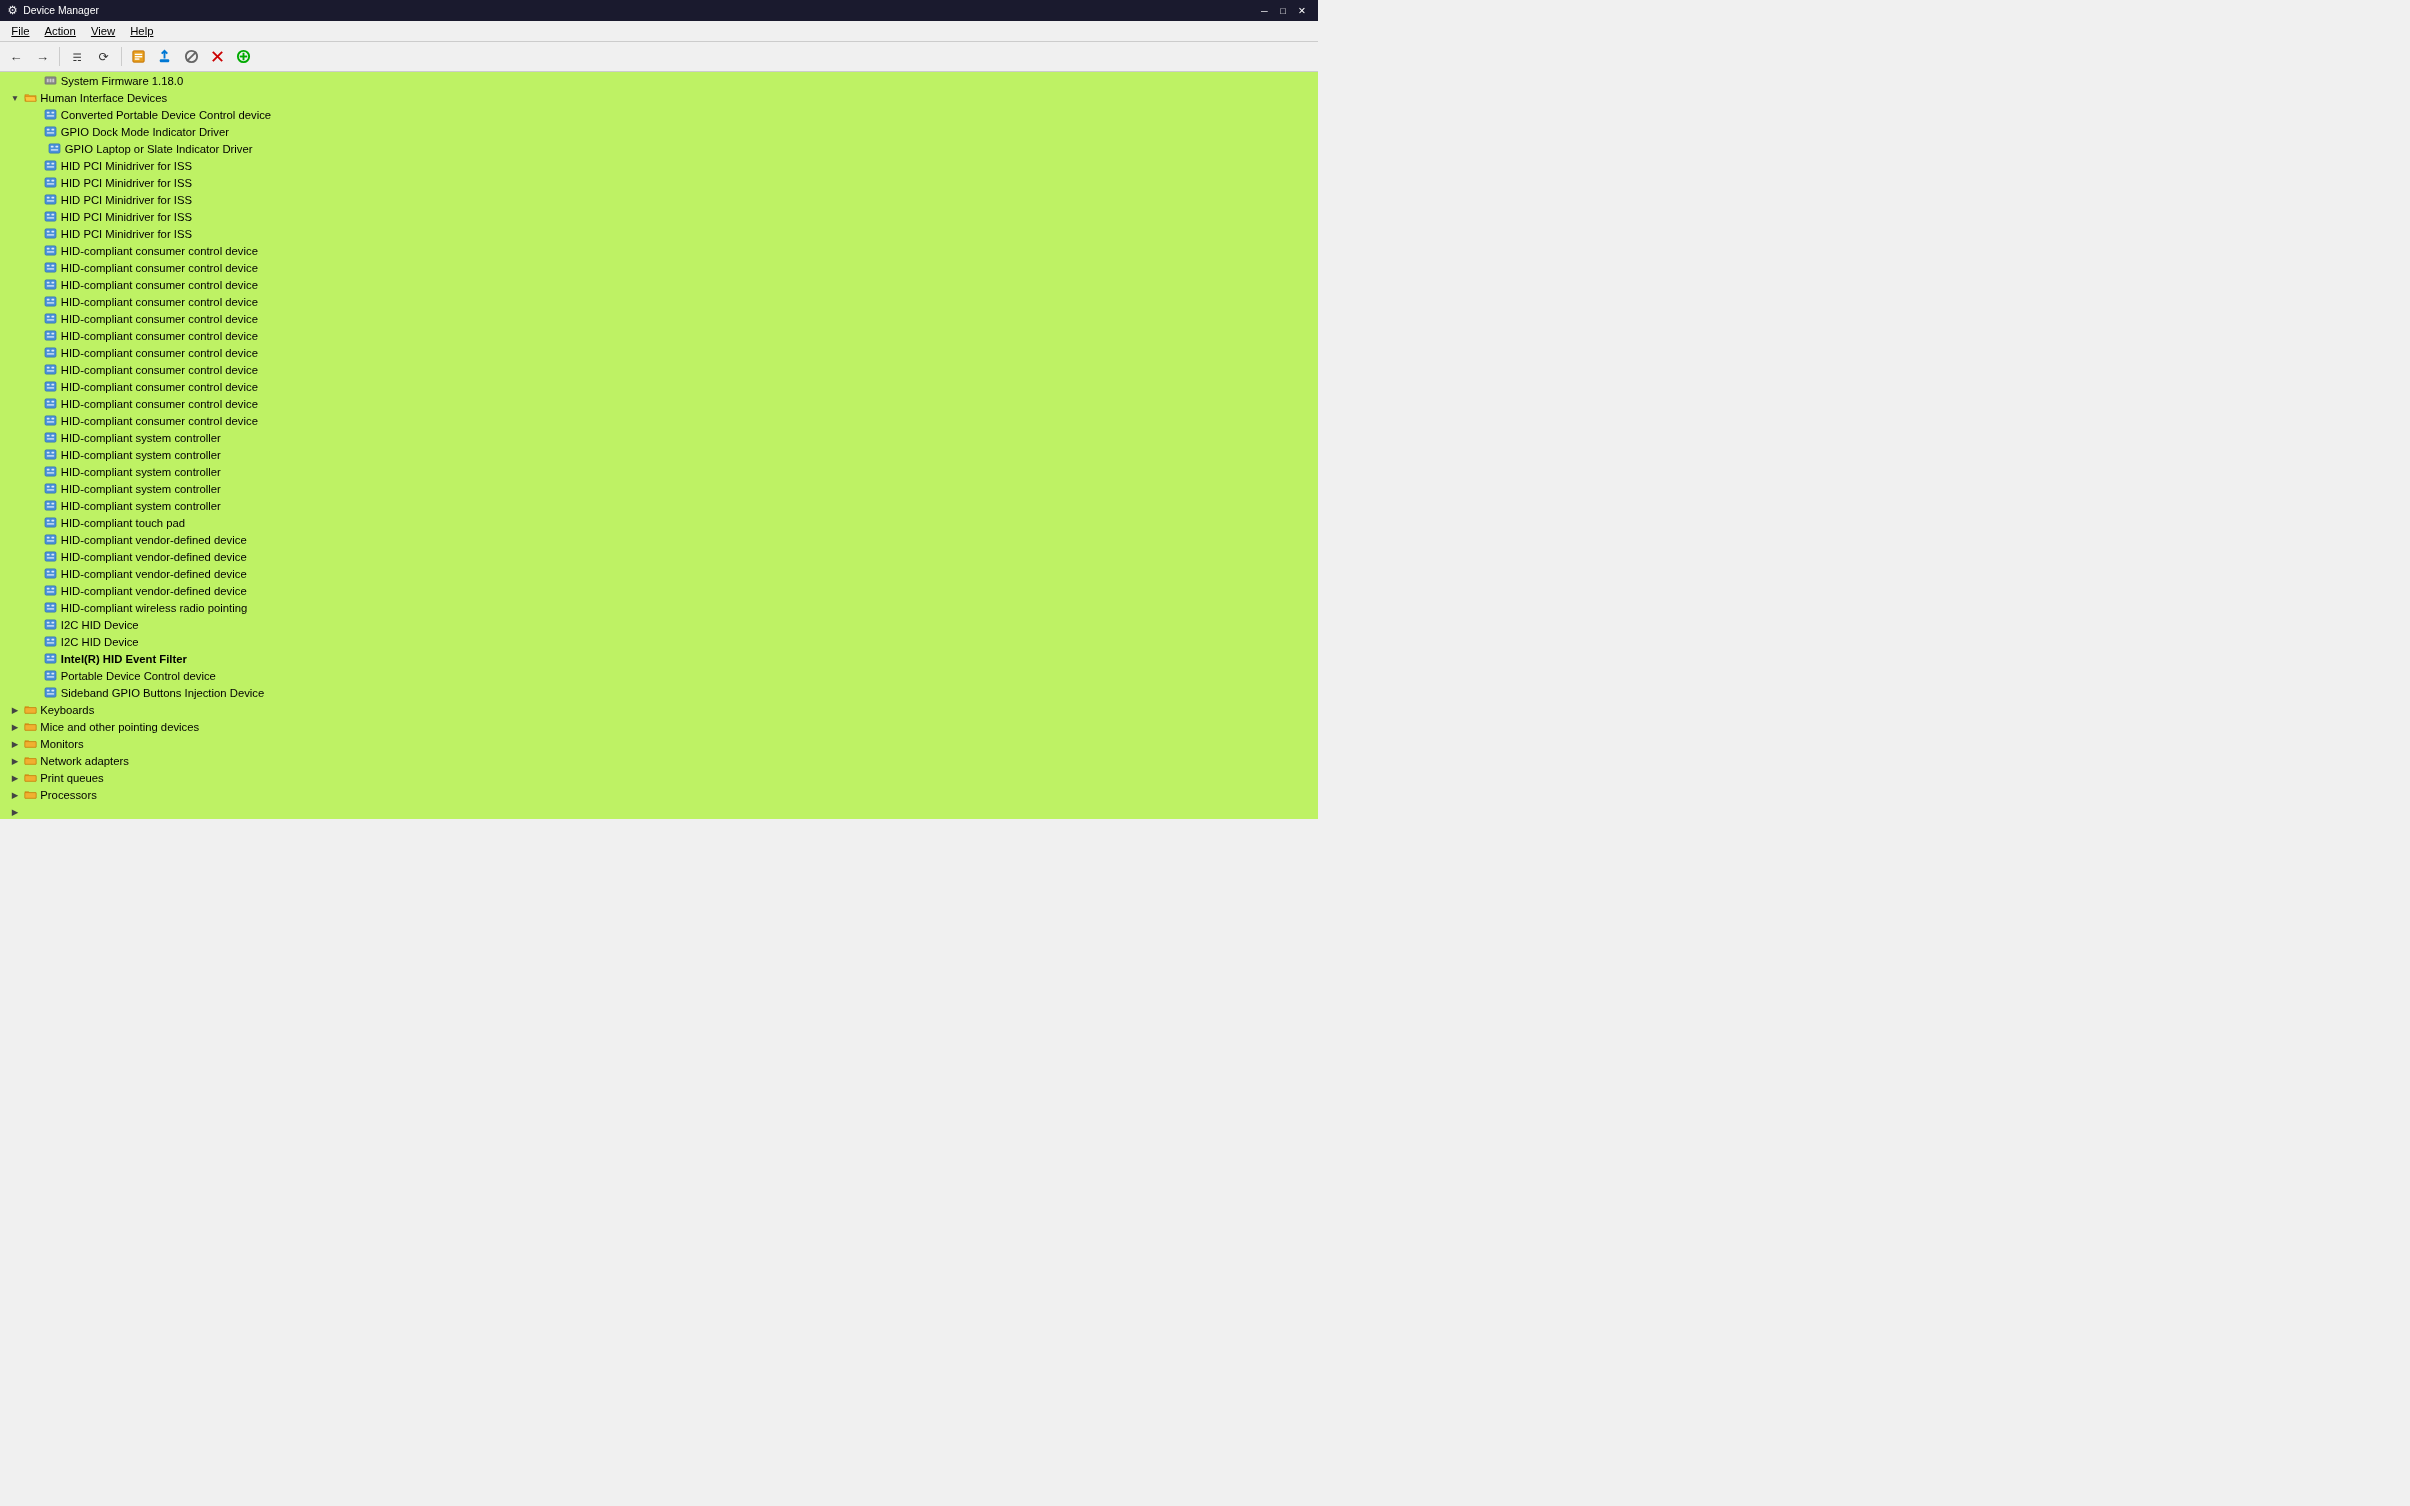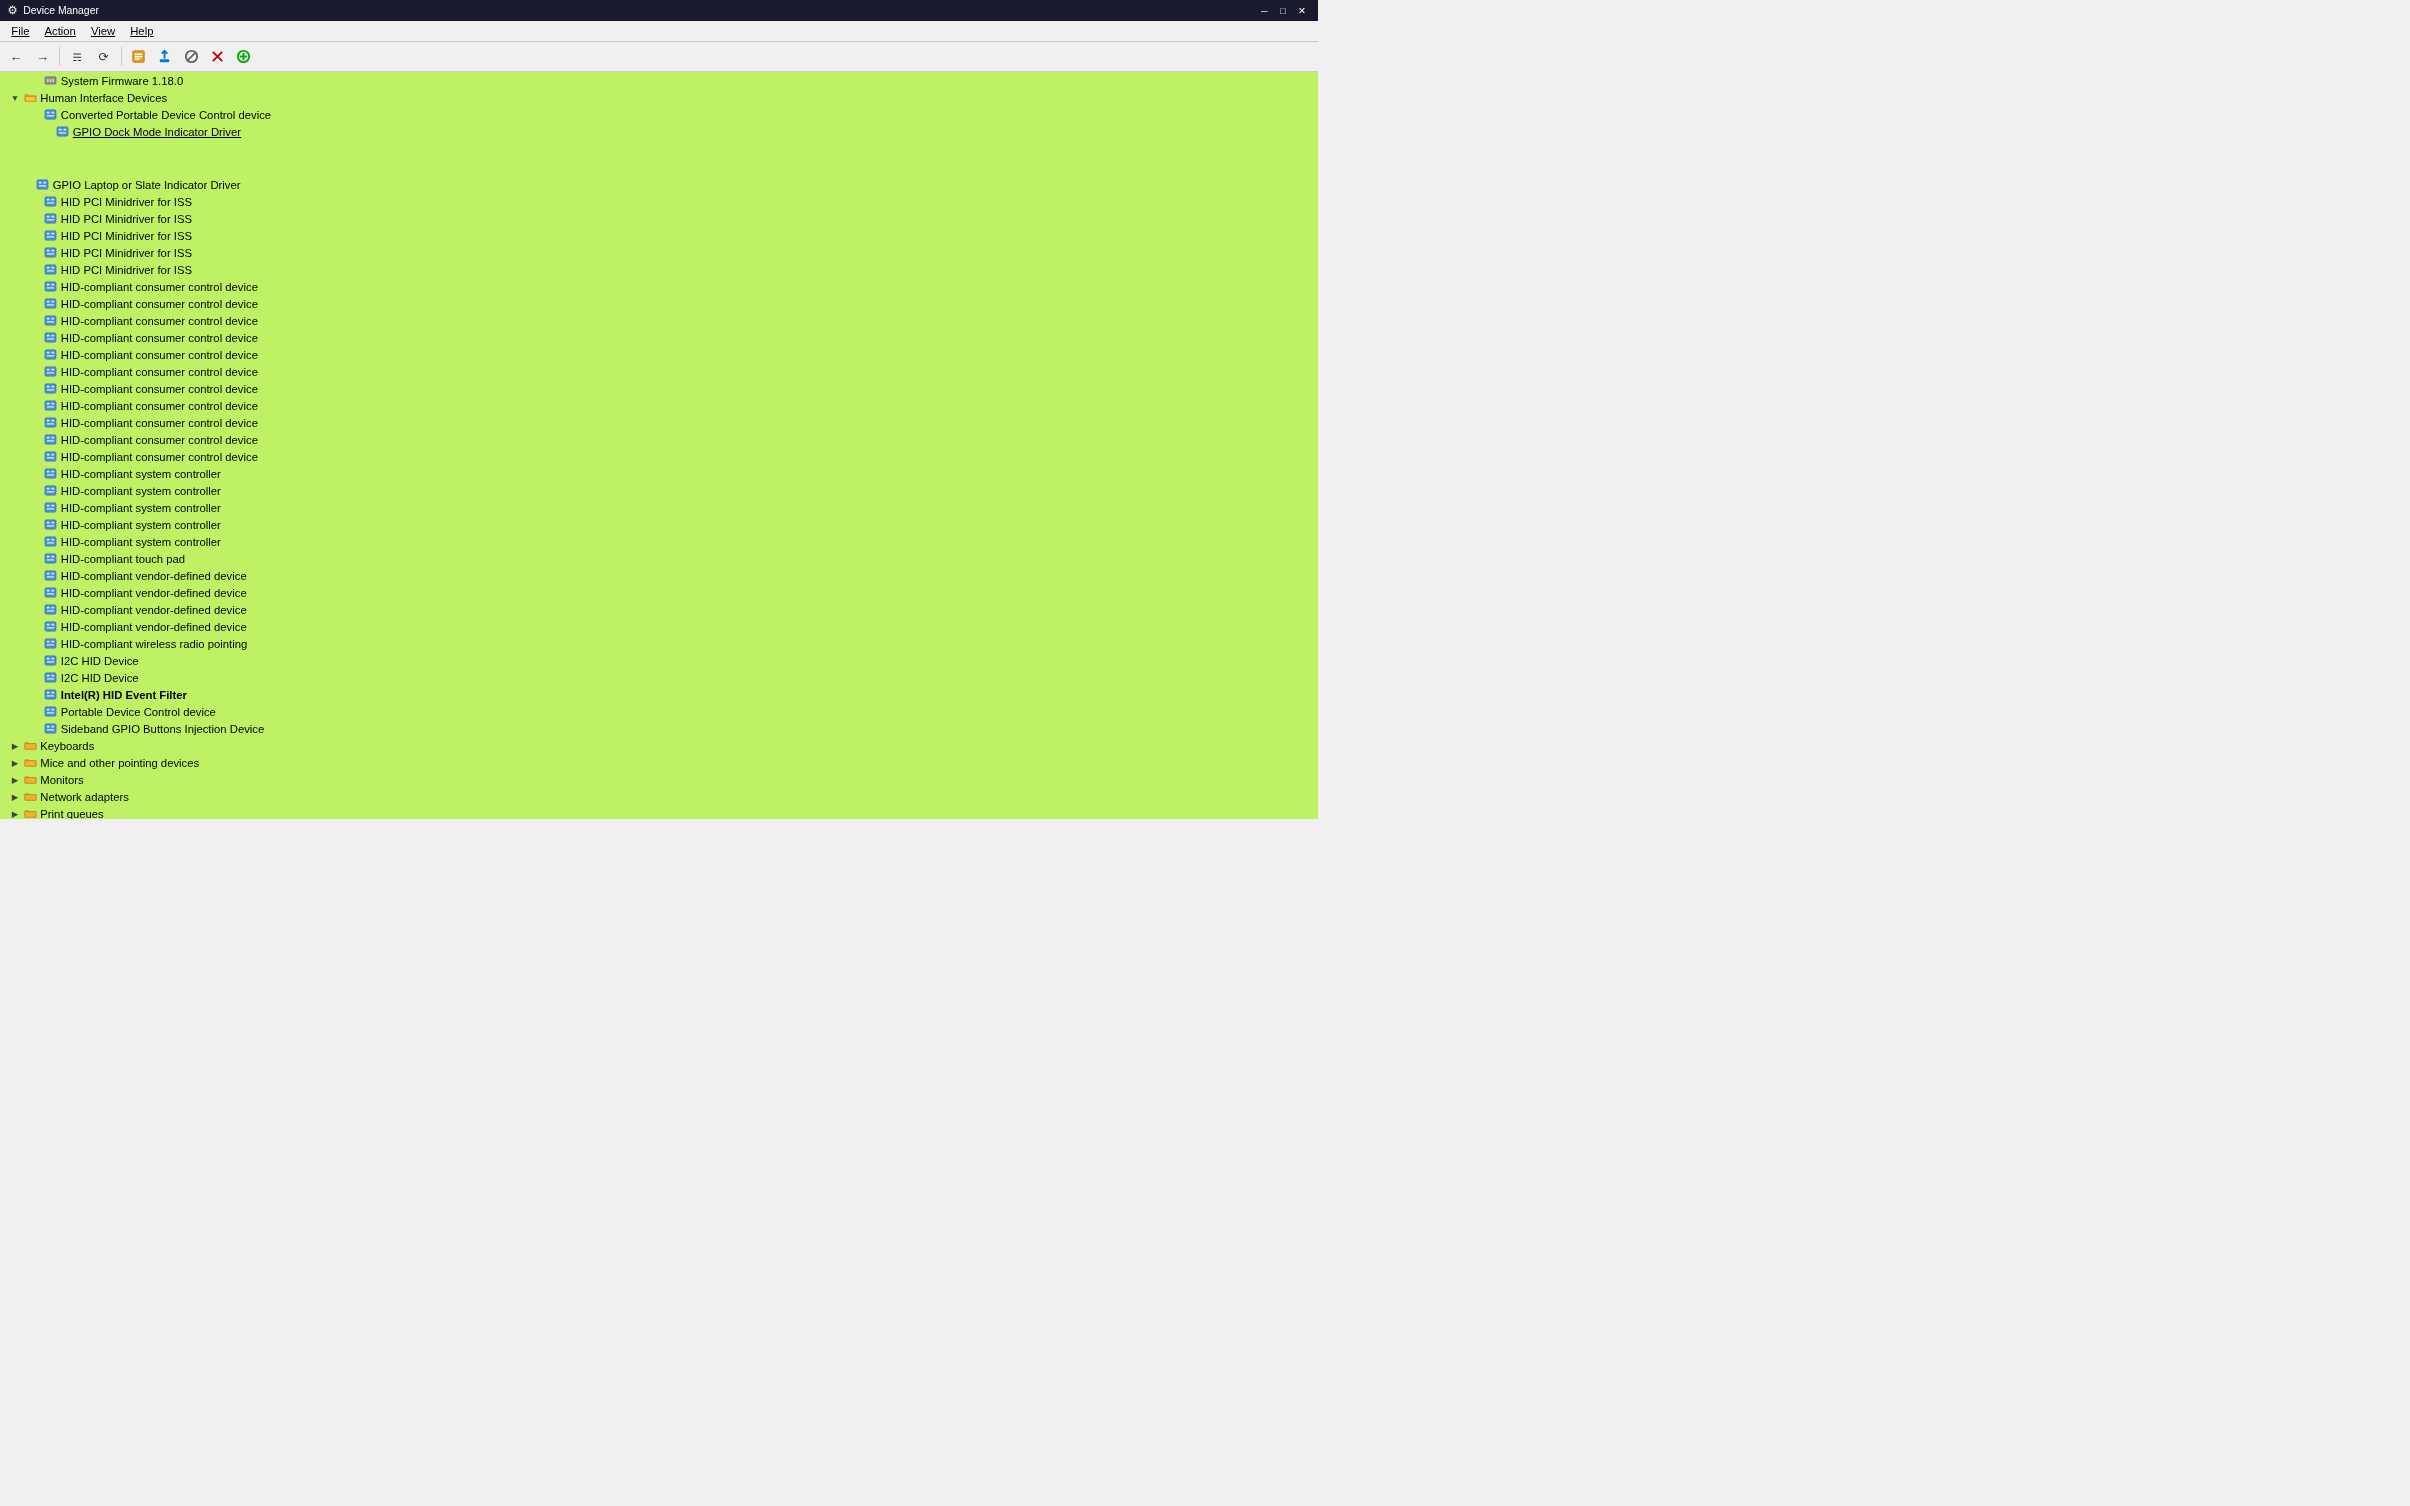--- a/index.html
+++ b/index.html
@@ -223,33 +223,33 @@
       <span class="tree-icon">
         <svg width="13" height="13" viewBox="0 0 14 14">
         <rect x="1" y="2" width="12" height="10" rx="1.5" fill="#4a90d9" stroke="#2060a0" stroke-width="0.5"></rect>
         <rect x="3" y="4" width="3" height="2" fill="white" rx="0.5" opacity="0.8"></rect>
         <rect x="8" y="4" width="3" height="2" fill="white" rx="0.5" opacity="0.8"></rect>
         <rect x="3" y="7.5" width="8" height="2" fill="white" rx="0.5" opacity="0.6"></rect>
       </svg>
       </span>
       <span class="tree-label">Converted Portable Device Control device</span>
     </div>
-    <div class="tree-item" style="padding-left: 40px; text-decoration: underline;">
+    <div class="tree-item" style="padding-left: 28px;">
       <span class="tree-toggle" style="font-size: 8.5px; color: rgb(68, 68, 68);"></span>
       <span class="tree-icon">
         <svg width="13" height="13" viewBox="0 0 14 14">
         <rect x="1" y="2" width="12" height="10" rx="1.5" fill="#4a90d9" stroke="#2060a0" stroke-width="0.5"></rect>
         <rect x="3" y="4" width="3" height="2" fill="white" rx="0.5" opacity="0.8"></rect>
         <rect x="8" y="4" width="3" height="2" fill="white" rx="0.5" opacity="0.8"></rect>
         <rect x="3" y="7.5" width="8" height="2" fill="white" rx="0.5" opacity="0.6"></rect>
       </svg>
       </span>
       <span class="tree-label">GPIO Dock Mode Indicator Driver</span>
     </div>
-    <div class="tree-item" style="padding-left: 20px; margin-top: 36px;">
+    <div class="tree-item" style="padding-left: 32px;">
       <span class="tree-toggle" style="font-size: 8.5px; color: rgb(68, 68, 68);"></span>
       <span class="tree-icon">
         <svg width="13" height="13" viewBox="0 0 14 14">
         <rect x="1" y="2" width="12" height="10" rx="1.5" fill="#4a90d9" stroke="#2060a0" stroke-width="0.5"></rect>
         <rect x="3" y="4" width="3" height="2" fill="white" rx="0.5" opacity="0.8"></rect>
         <rect x="8" y="4" width="3" height="2" fill="white" rx="0.5" opacity="0.8"></rect>
         <rect x="3" y="7.5" width="8" height="2" fill="white" rx="0.5" opacity="0.6"></rect>
       </svg>
       </span>
       <span class="tree-label">GPIO Laptop or Slate Indicator Driver</span>

